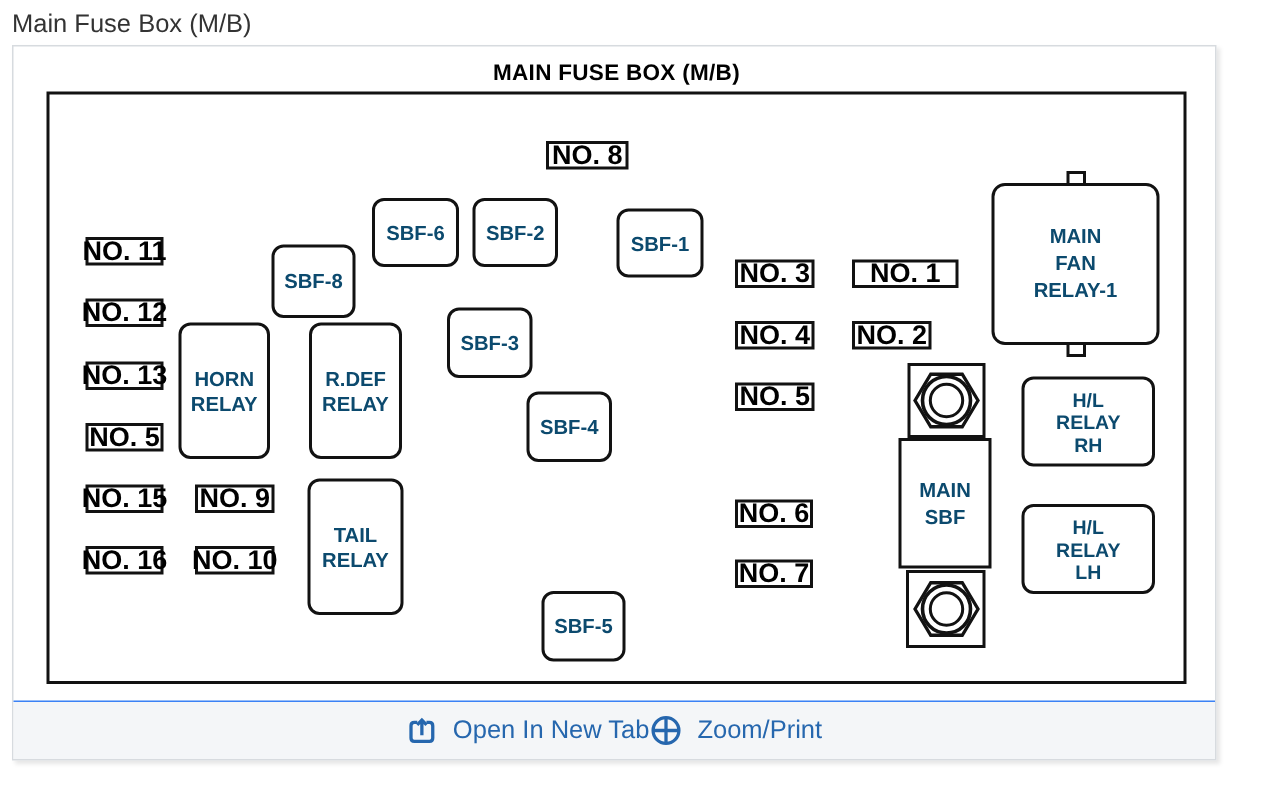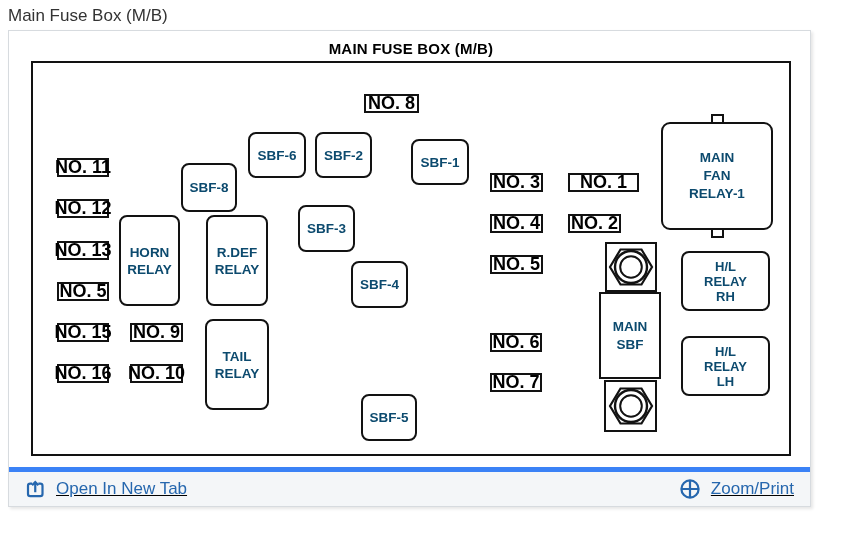--- a/index.html
+++ b/index.html
@@ -27,23 +27,23 @@
           font-weight:bold; font-size:18px; color:#000; white-space:pre; }
 
   .comp { position:absolute; border:2px solid var(--line); background:#fff;
           display:flex; flex-direction:column; align-items:center; justify-content:center;
           font-weight:bold; font-size:13.5px; line-height:17px; text-align:center; color:#0c4a6e; }
   .comp.rounded { border-radius:8px; }
   .comp.rounded-lg { border-radius:9px; }
   .comp.square, .comp.bolt, .comp.tab { border-radius:0; }
 
   .footer { position:absolute; left:0; right:0; bottom:0; height:39px;
-            background:#f4f6f8; border-top:5px solid #3b82f6;
-            display:flex; align-items:center; justify-content:space-between;
-            padding:0 16px;text-decoration:underline; }
+            background:#f4f6f8; border-top:1px solid #3b82f6;
+            display:flex; align-items:center; justify-content:center;
+            padding:0 16px; }
   .tool-btn { display:flex; align-items:center; gap:10px; color:var(--accent);
               font-size:17px; cursor:pointer; }
   .tool-btn svg { display:block; }
 </style>
 </head>
 <body>
 
 <div class="stage">
 
   <div class="page-title">Main Fuse Box (M/B)</div>

